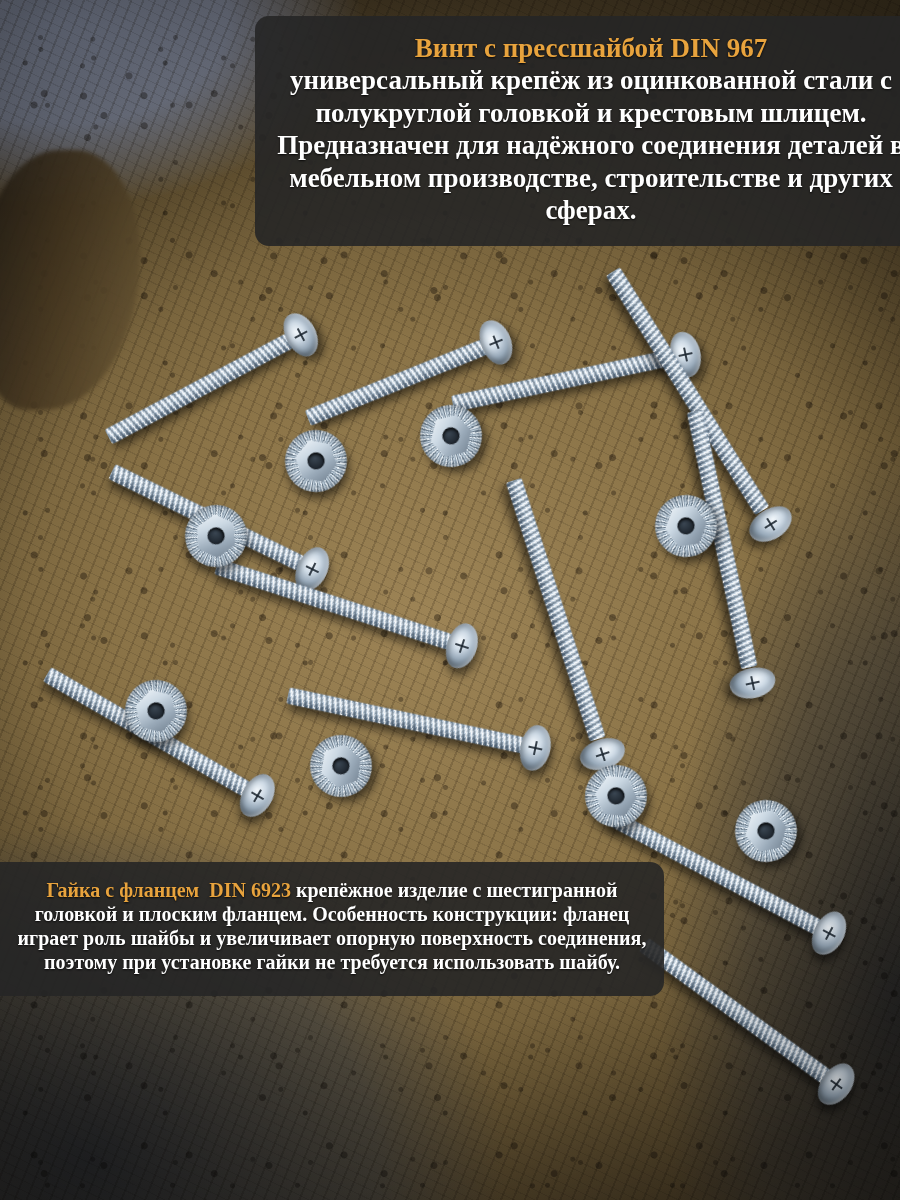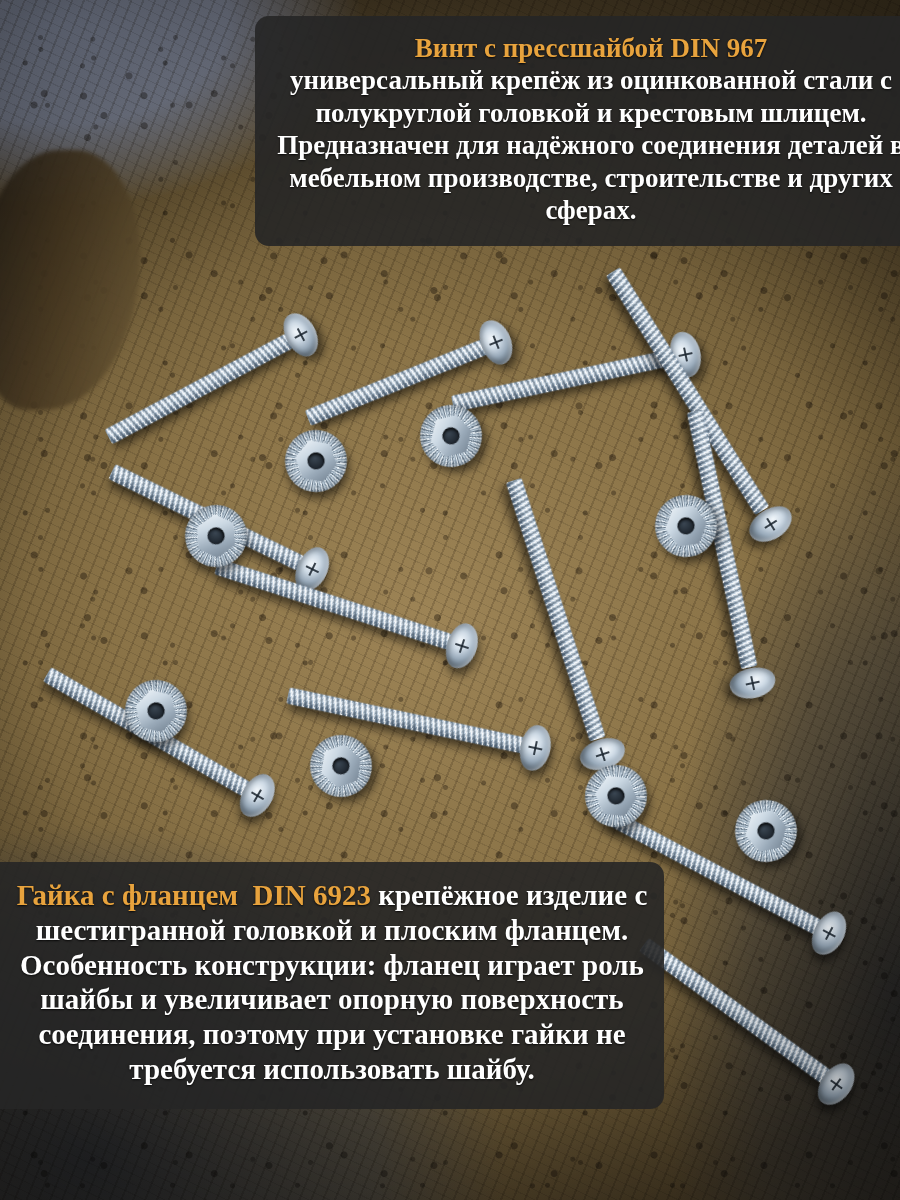--- a/index.html
+++ b/index.html
@@ -179,21 +179,21 @@
     padding: 16px 14px 20px 14px;
     border-radius: 14px 0 0 14px;
     font-size: 27px;
   }
   .panel-bottom {
     left: 0px;
     top: 862px;
     width: 632px;
     padding: 16px 16px 22px 16px;
     border-radius: 0 14px 14px 0;
-    font-size: 29px;
+    font-size: 20px;
   }
   .hl {
     color: #e8a33d;
   }
   .title-line { display: block; }
 </style>
 </head>
 <body>
 
 <div class="canvas">

